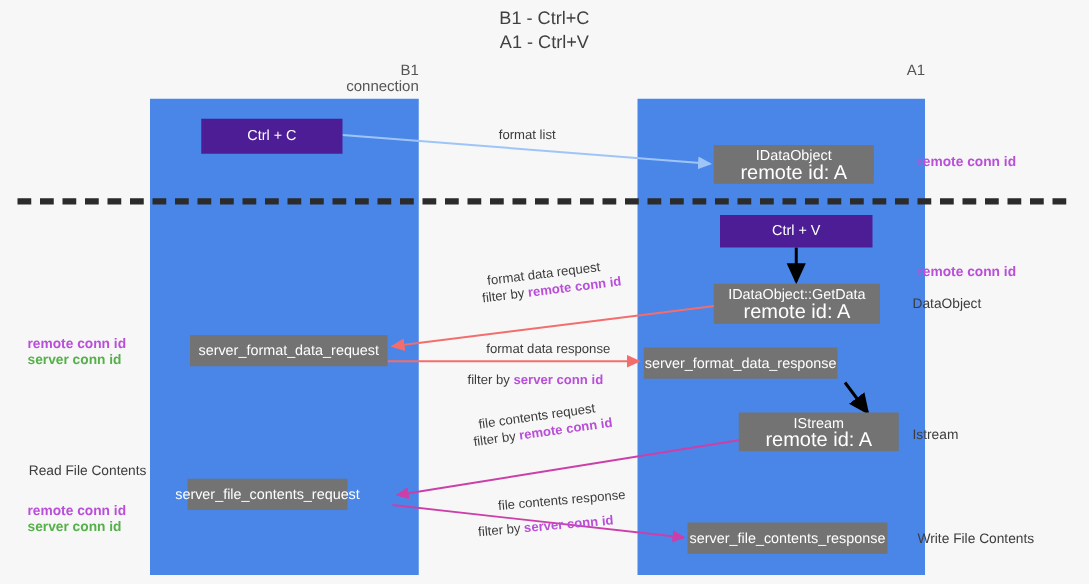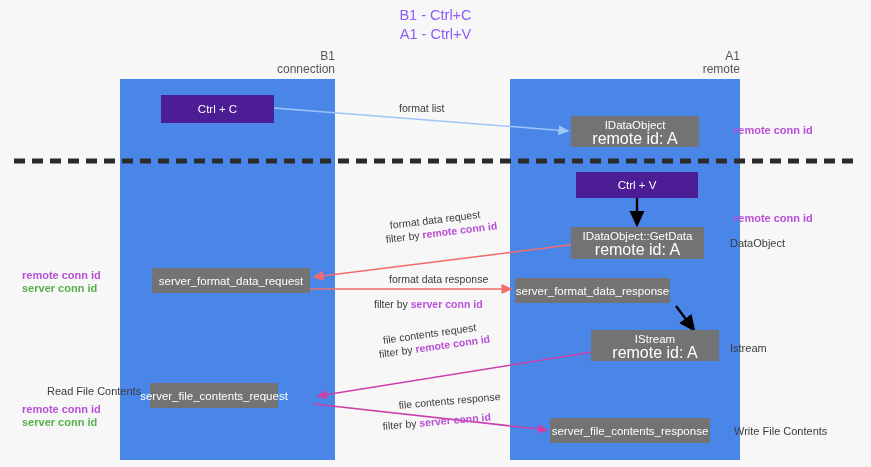--- a/index.html
+++ b/index.html
@@ -21,21 +21,21 @@
   }
   
   .title {
     position: absolute;
     left: 0;
     top: 6px;
     width: 871px;
     text-align: center;
     font-size: 14.5px;
     line-height: 19px;
-    color: #8b5cf6;
+    color: #404040;
     white-space: pre;
   }
   
   .lane-head {
     position: absolute;
     text-align: right;
     font-size: 12px;
     line-height: 13px;
     color: #555;
     white-space: pre;
@@ -93,21 +93,20 @@
 <body>
 
 <div id="canvas">
 
   <div class="title">B1 - Ctrl+C</div>
   <div class="title" style="top:25px;">A1 - Ctrl+V</div>
 
   <div class="lane-head" style="left:120px; top:50px; width:215px;">B1</div>
   <div class="lane-head" style="left:120px; top:63px; width:215px;">connection</div>
   <div class="lane-head" style="left:510px; top:50px; width:230px;">A1</div>
-  <div class="lane-head" style="left:510px; top:63px; width:230px;">remote</div>
 
   <div class="lane" style="left:120px; top:79px; width:215px; height:381px;"></div>
   <div class="lane" style="left:510px; top:79px; width:230px; height:381px;"></div>
 
   <svg class="overlay">
     <defs>
       <marker id="ah-blue" markerWidth="7" markerHeight="7" refX="6" refY="3.2" orient="auto">
         <path d="M0,0 L7,3.2 L0,6.4 z" fill="#9fc5f8"></path>
       </marker>
       <marker id="ah-black" markerWidth="7" markerHeight="7" refX="6" refY="3.2" orient="auto">
@@ -193,17 +192,17 @@
 
   <div class="side-label purple" style="left:734px; top:123px;">remote conn id</div>
   <div class="side-label purple" style="left:734px; top:211px;">remote conn id</div>
   <div class="side-label plain" style="left:730px; top:236px;">DataObject</div>
   <div class="side-label plain" style="left:730px; top:341px;">Istream</div>
   <div class="side-label plain" style="left:734px; top:424px;">Write File Contents</div>
 
   <div class="side-label purple" style="left:22px; top:268px;">remote conn id</div>
   <div class="side-label green-t" style="left:22px; top:281px;">server conn id</div>
 
-  <div class="side-label plain" style="left:23px; top:384px;margin-left:24px;">Read File Contents</div>
+  <div class="side-label plain" style="left:23px; top:370px;">Read File Contents</div>
   <div class="side-label purple" style="left:22px; top:402px;">remote conn id</div>
   <div class="side-label green-t" style="left:22px; top:415px;">server conn id</div>
 
 </div>
 
 </body></html>

